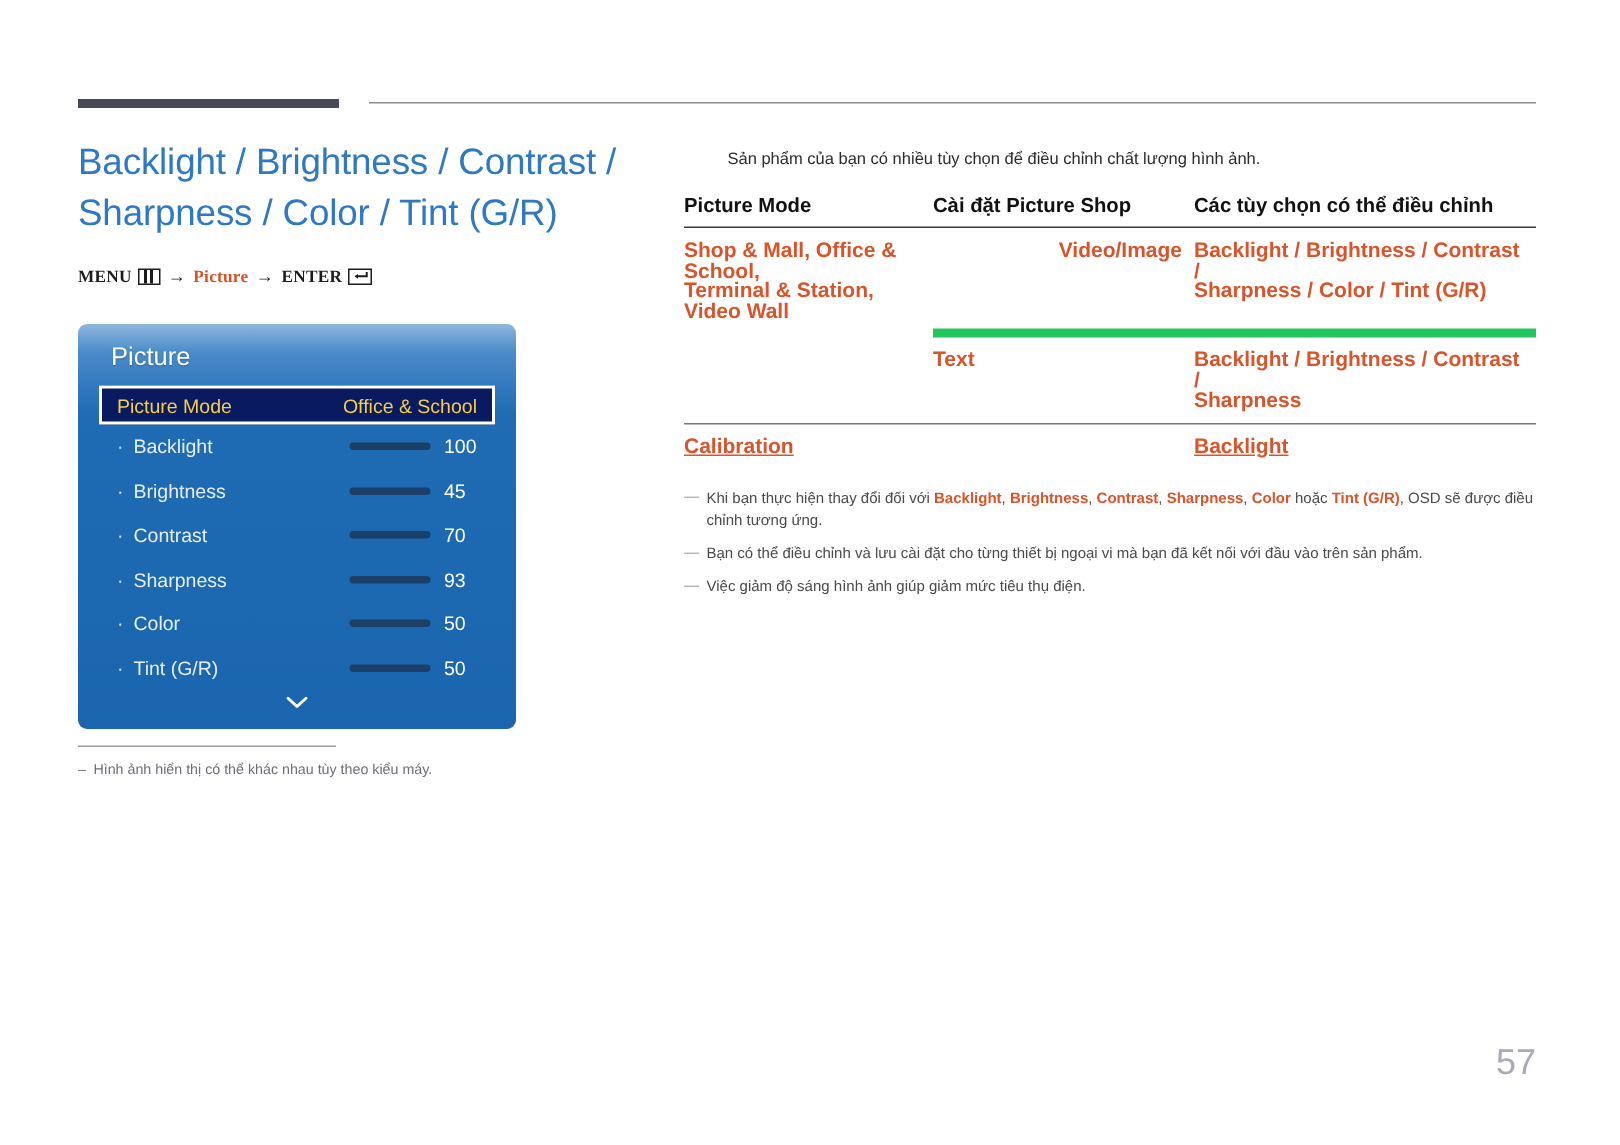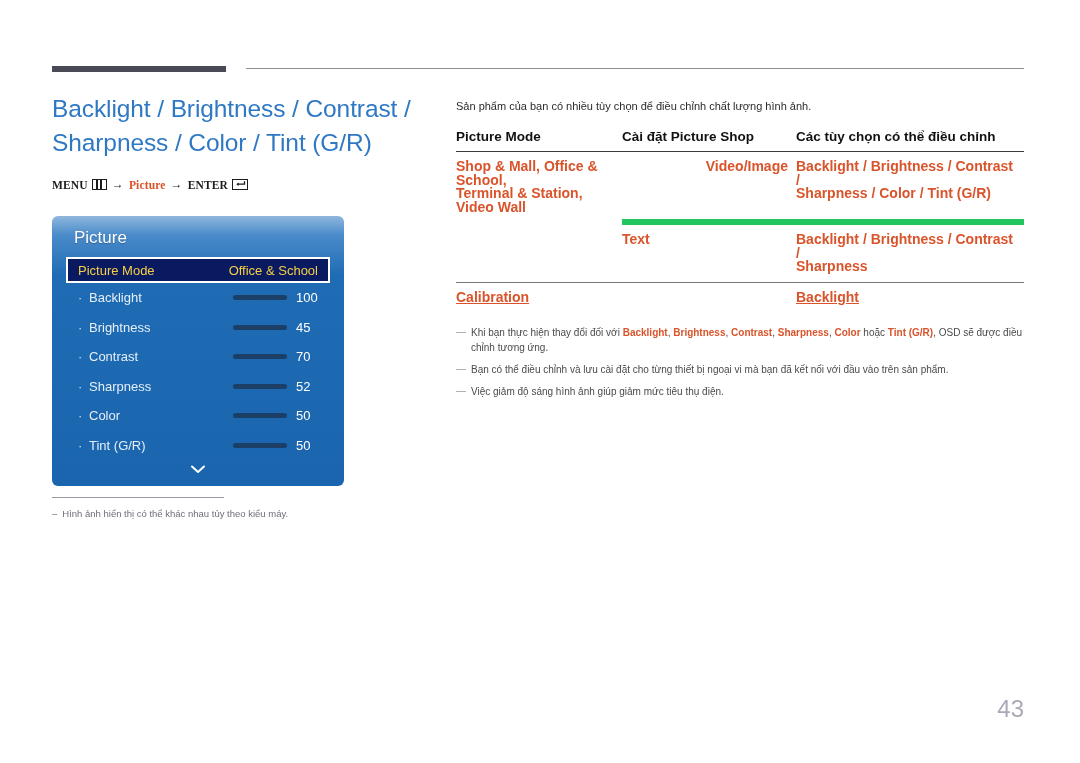--- a/index.html
+++ b/index.html
@@ -139,21 +139,21 @@
     font-size: 9.5px; color: #6e6e7a; line-height: 13px;
     display: flex; gap: 5px;
   }
   #left-foot .note .dash { color:#6e6e7a; }
 
   
   #right-col {
     position: absolute; left: 456px; top: 98px; width: 568px;
   }
   #intro-text {
-    font-size: 11px; color: #2b2b2b; line-height: 16px;
+    font-size: 11px; color: #2b2b2b; line-height: 16px; margin-left: 29px;
   }
   #spec-table {
     margin-top: 15px;
     width: 100%;
     border-collapse: collapse;
     table-layout: fixed;
   }
   #spec-table th {
     text-align: left;
     font-size: 13.5px;
@@ -247,21 +247,21 @@
       <div class="osd-row">
         <span class="dot">·</span>
         <span class="name">Contrast</span>
         <span class="osd-slider"><span class="fill" style="width: 88%;"></span></span>
         <span class="num">70</span>
       </div>
       <div class="osd-row">
         <span class="dot">·</span>
         <span class="name">Sharpness</span>
         <span class="osd-slider"><span class="fill" style="width: 65%;"></span></span>
-        <span class="num">52</span>
+        <span class="num">93</span>
       </div>
       <div class="osd-row">
         <span class="dot">·</span>
         <span class="name">Color</span>
         <span class="osd-slider"><span class="fill" style="width: 50%;"></span></span>
         <span class="num">50</span>
       </div>
       <div class="osd-row">
         <span class="dot">·</span>
         <span class="name">Tint (G/R)</span>
@@ -333,13 +333,13 @@
         <span class="ndash">—</span>
         <span class="ntext"><span>Bạn có thể điều chỉnh và lưu cài đặt cho từng thiết bị ngoại vi mà bạn đã kết nối với đầu vào trên sản phẩm.</span></span>
       </div>
       <div class="note-item">
         <span class="ndash">—</span>
         <span class="ntext"><span>Việc giảm độ sáng hình ảnh giúp giảm mức tiêu thụ điện.</span></span>
       </div>
     </div>
 </div>
 
-<div id="page-number">43</div>
+<div id="page-number">57</div>
 
 </body></html>

